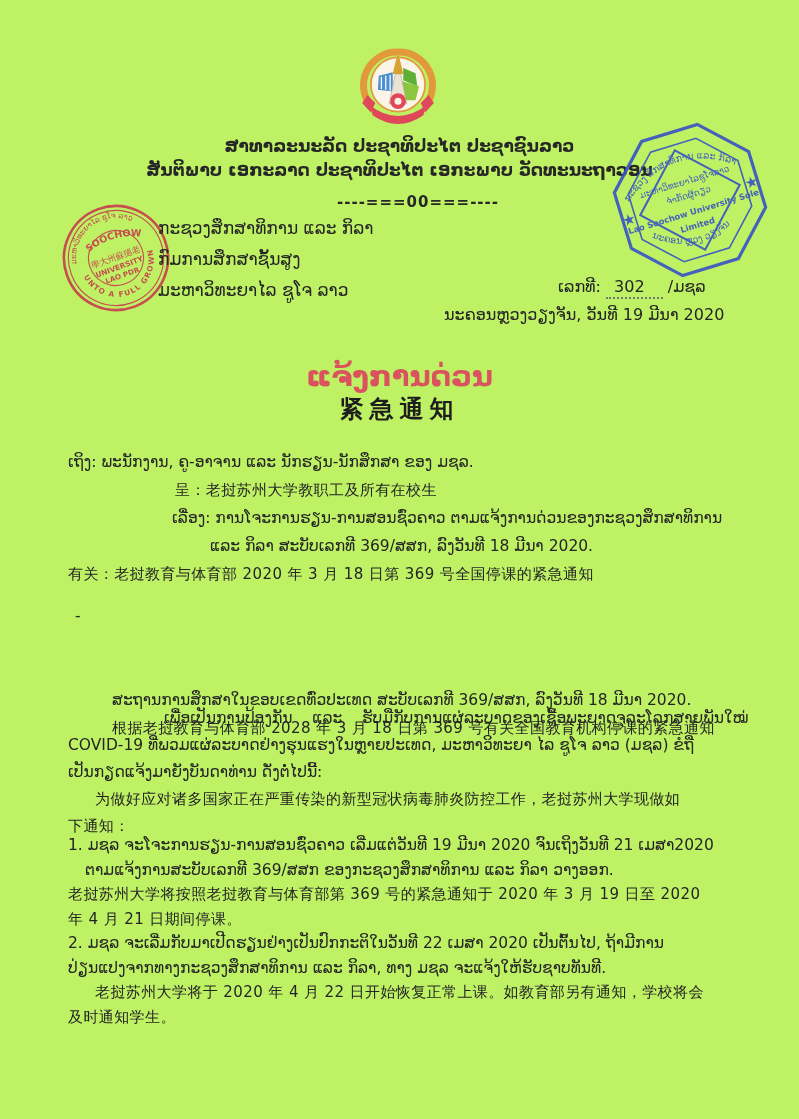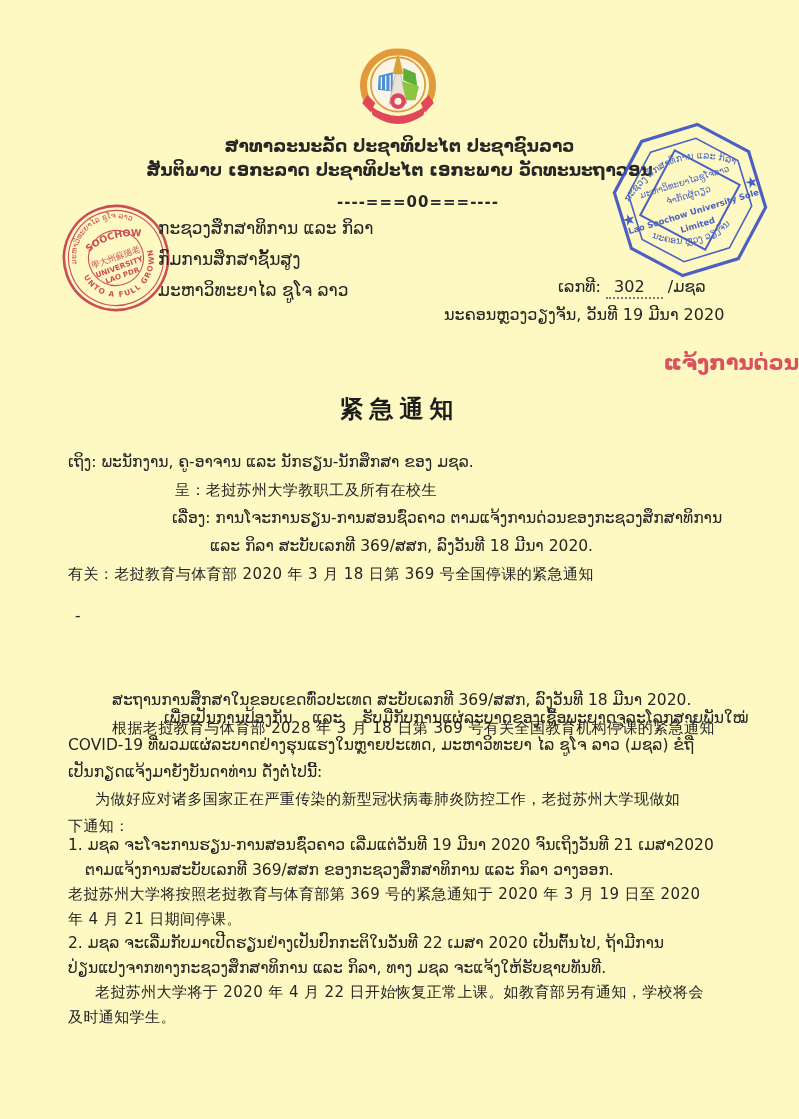--- a/index.html
+++ b/index.html
@@ -1,36 +1,36 @@
 <!DOCTYPE html>
 <html><head>
 <meta charset="utf-8">
 <style>
   * { margin:0; padding:0; box-sizing:border-box; }
   html,body { background:#ffffff; }
   body { font-family:"DejaVu Sans", sans-serif; }
-  .page { position:relative; width:799px; height:1119px; background:#fef9c3; color:#232323; overflow:hidden; }
+  .page { position:relative; width:799px; height:1119px; background:#bef264; color:#232323; overflow:hidden; }
 
   .emblem   { position:absolute; left:354px; top:46px; }
   .stamp-red  { position:absolute; left:50px; top:200px; opacity:.93; }
   .stamp-blue { position:absolute; left:588px; top:120px; opacity:.92; }
 
   .hdr { position:absolute; left:0; width:100%; text-align:center; font-weight:bold; color:#272727; }
   .hdr.l1 { top:136px; font-size:17px; }
   .hdr.l2 { top:160px; font-size:17px; }
   .hdr.divider { top:193px; font-size:15px; letter-spacing:1px;padding-left:37px; }
 
   .sender { position:absolute; left:158px; top:213px; font-size:17px; line-height:31px; color:#242424; }
 
   .ref-line  { position:absolute; left:558px; top:277px; font-size:16px; color:#242424; }
   .ref-num   { border-bottom:2px dotted #777; padding:0 18px 1px 8px; }
   .date-line { position:absolute; left:444px; top:305px; font-size:16px; color:#242424; white-space:pre; }
 
-  .title-lao { position:absolute; top:351px; left:0; width:100%; text-align:right;
-               font-size:21px; font-weight:bold; color:#D9525E; }
+  .title-lao { position:absolute; top:359px; left:0; width:100%; text-align:center;
+               font-size:29px; font-weight:bold; color:#D9525E; }
   .title-zh  { position:absolute; top:393px; left:0; width:100%; text-align:center;
                font-size:24px; font-weight:bold; color:#1d1d1d; letter-spacing:6px; }
 
   .blk { position:absolute; left:68px; width:700px; }
   .ln  { white-space:pre; font-size:15.5px; color:#242424; }
   .zh  { font-size:15px; letter-spacing:.4px; }
 
   .b-recipient { top:448px; } .b-recipient .ln { line-height:28px; }
   .b-reference { top:602px; } .b-reference .ln { line-height:28px; }
   .b-intro     { top:705px; } .b-intro .ln { line-height:27px; }

